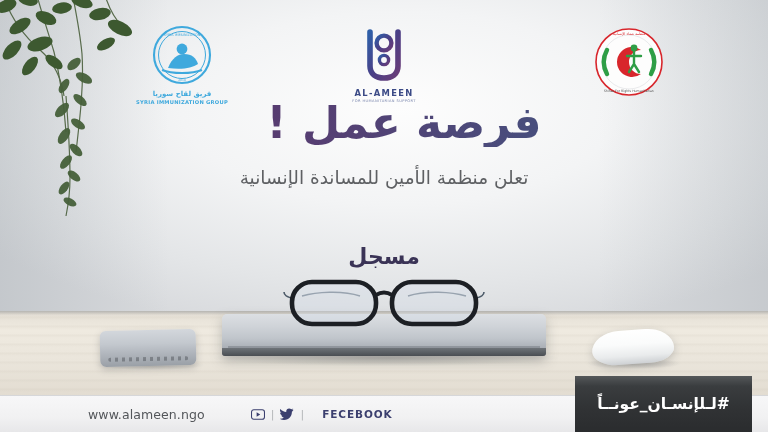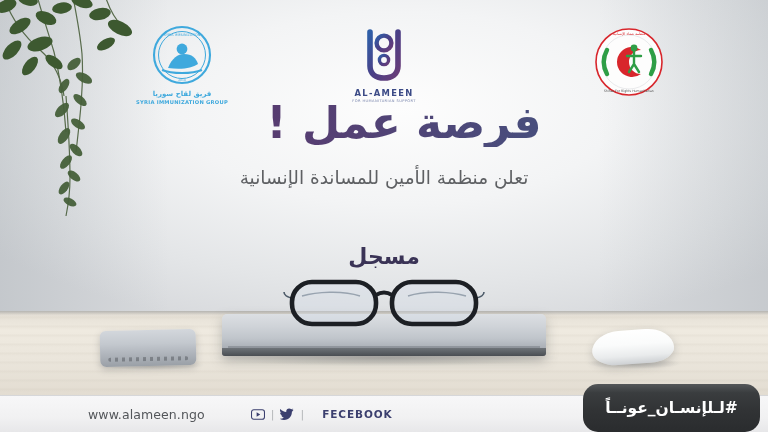--- a/index.html
+++ b/index.html
@@ -176,25 +176,24 @@
   .f-item{
     font-size:12.5px; color:#53565a; letter-spacing:.1px; white-space:nowrap;
   }
   .socials{ display:flex; align-items:center; gap:6px; }
   .socials .sep{ color:#b4b6b9; font-size:11px; }
   .socials .fb-label{
     font-size:10.5px; font-weight:700; letter-spacing:.9px; color:#3b3f6e;margin-left:12px;
   }
 
   .hashtag{
-    position:absolute; right:8px; bottom:0; width:177px; height:48px;
+    position:absolute; right:16px; bottom:0; width:177px; height:56px;
     background:linear-gradient(to bottom,#55585a 0%,#3a3d3f 18%,#313335 55%,#2a2c2e 100%);
     display:flex; align-items:center; justify-content:center;
     direction:rtl;
-    border-radius:15px;
   }
   .hashtag span{
     color:#ffffff; font-size:15.5px; font-weight:700; letter-spacing:.3px;
   }
 </style>
 </head>
 <body>
 
 <div id="poster">
 

